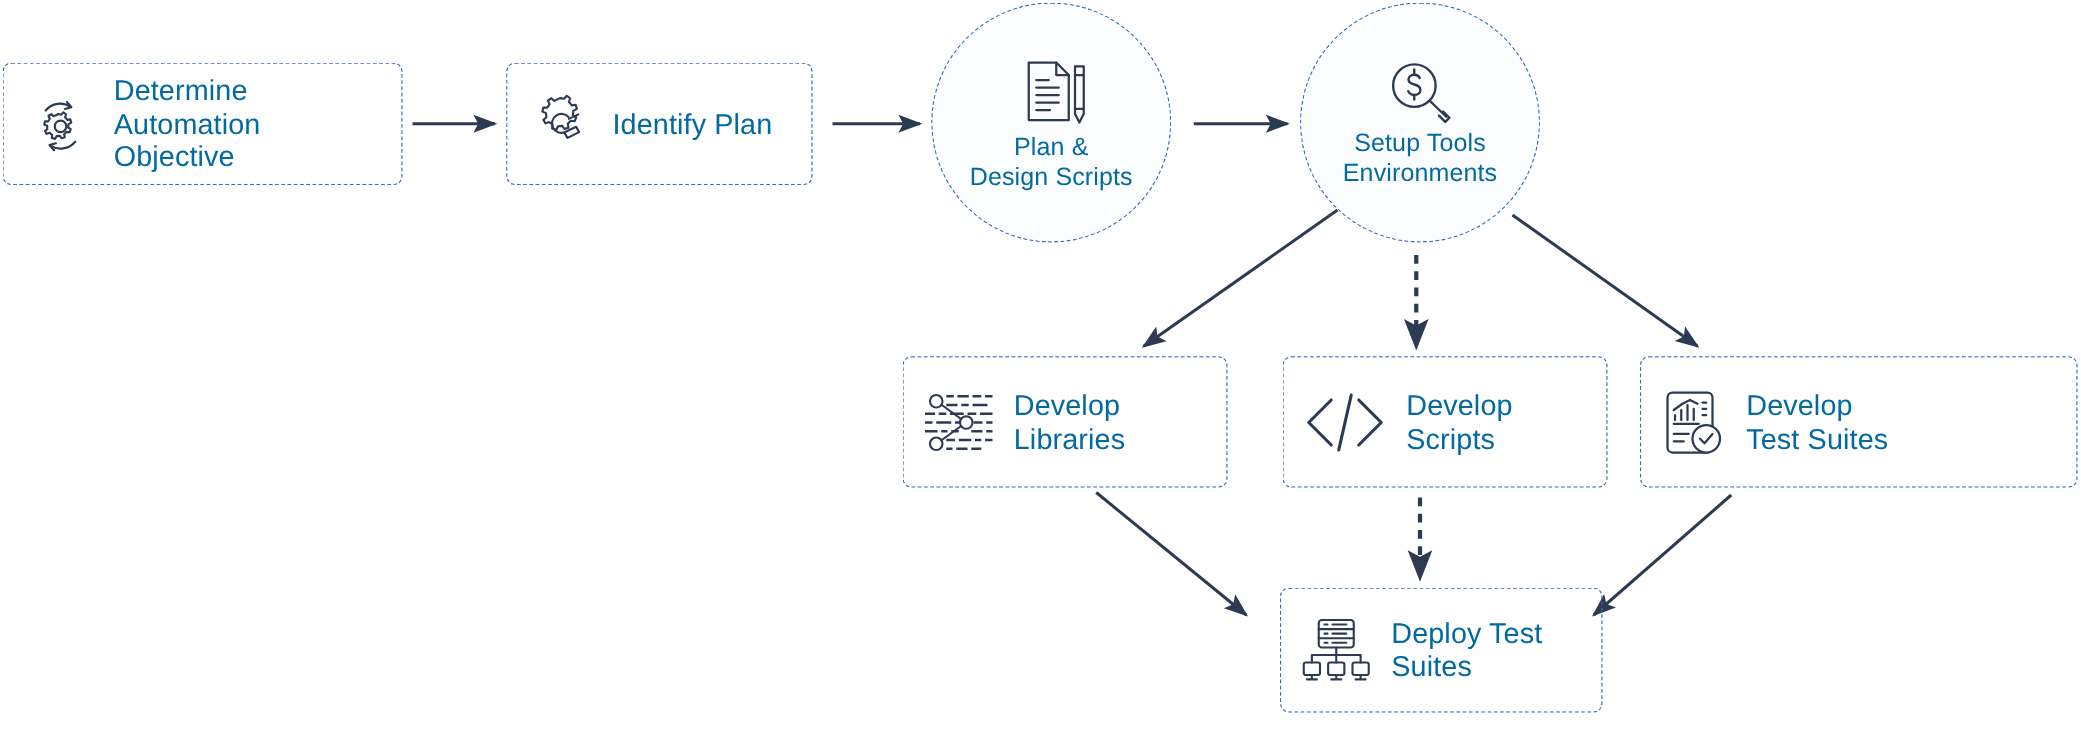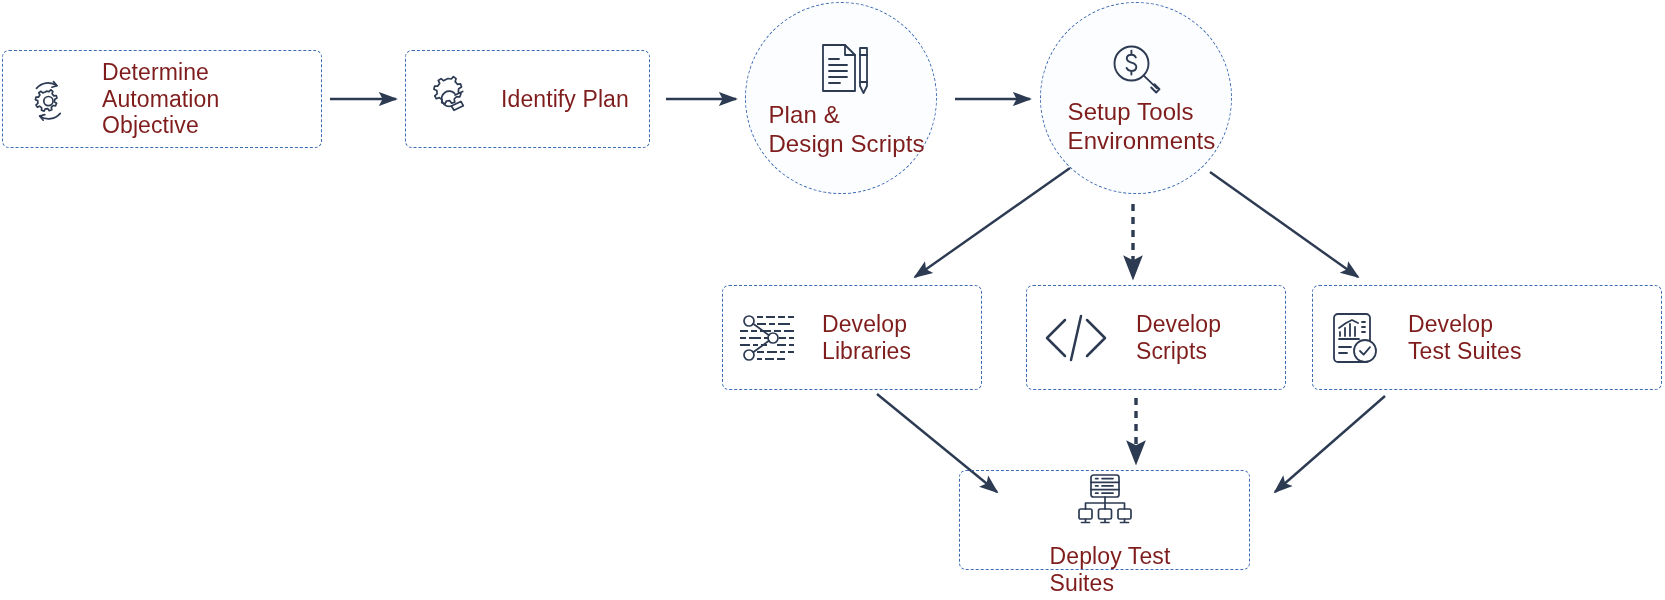--- a/index.html
+++ b/index.html
@@ -42,30 +42,29 @@
   }
   .node-circle {
     border: 1.6px dashed #3d6bb3;
     border-radius: 50%;
     flex-direction: column;
     justify-content: center;
     gap: 2px;
     background: #fcfdfe;
   }
   .node-label {
-    color: #7f1d1d;
+    color: #0369a1;
     font-size: 23px;
     line-height: 1.17;
     white-space: pre-line;
     letter-spacing: 0.1px;
-    margin-left: 11px;
   }
   .node-circle .node-label {
-    text-align: left;
-    font-size: 24px;
+    text-align: center;
+    font-size: 20px;
     line-height: 1.2;
   }
   .node-icon {
     flex: 0 0 auto;
     display: flex;
     align-items: center;
     justify-content: center;
     color: #2c3a52;
   }
   .node-icon svg { display: block; }
@@ -204,21 +203,21 @@
         <path d="M10 42 h8"></path>
         <path d="M33 11 h3 M33 16 h3 M33 21 h3"></path>
         <circle cx="36" cy="40" r="11" fill="#ffffff"></circle>
         <path d="M31 40 l3.6 3.6 6.4 -7.4"></path>
       </svg>
     </span>
     <span class="node-label">Develop
 Test Suites</span>
   </div>
 
-  <div class="node node-rect" style="left: 959px; top: 470px; width: 291px; height: 100px; flex-direction: column;">
+  <div class="node node-rect" style="left: 1024px; top: 470px; width: 258px; height: 100px;">
     <span class="node-icon">
       <svg width="56" height="56" viewBox="0 0 56 56" fill="none" stroke="#2c3a52" stroke-width="1.7" stroke-linecap="round" stroke-linejoin="round">
         <rect x="14" y="4" width="28" height="22" rx="2.5"></rect>
         <path d="M14 11.3 h28 M14 18.6 h28"></path>
         <path d="M18.6 7.6 h2.4 M18.6 14.9 h2.4 M18.6 22.2 h2.4"></path>
         <path d="M25 7.6 h11 M25 14.9 h11 M25 22.2 h11"></path>
         <path d="M28 26 v6"></path>
         <path d="M8.5 38 v-6 h39 v6"></path>
         <path d="M28 32 v6"></path>
         <rect x="2" y="38" width="13" height="10" rx="1.6"></rect>

